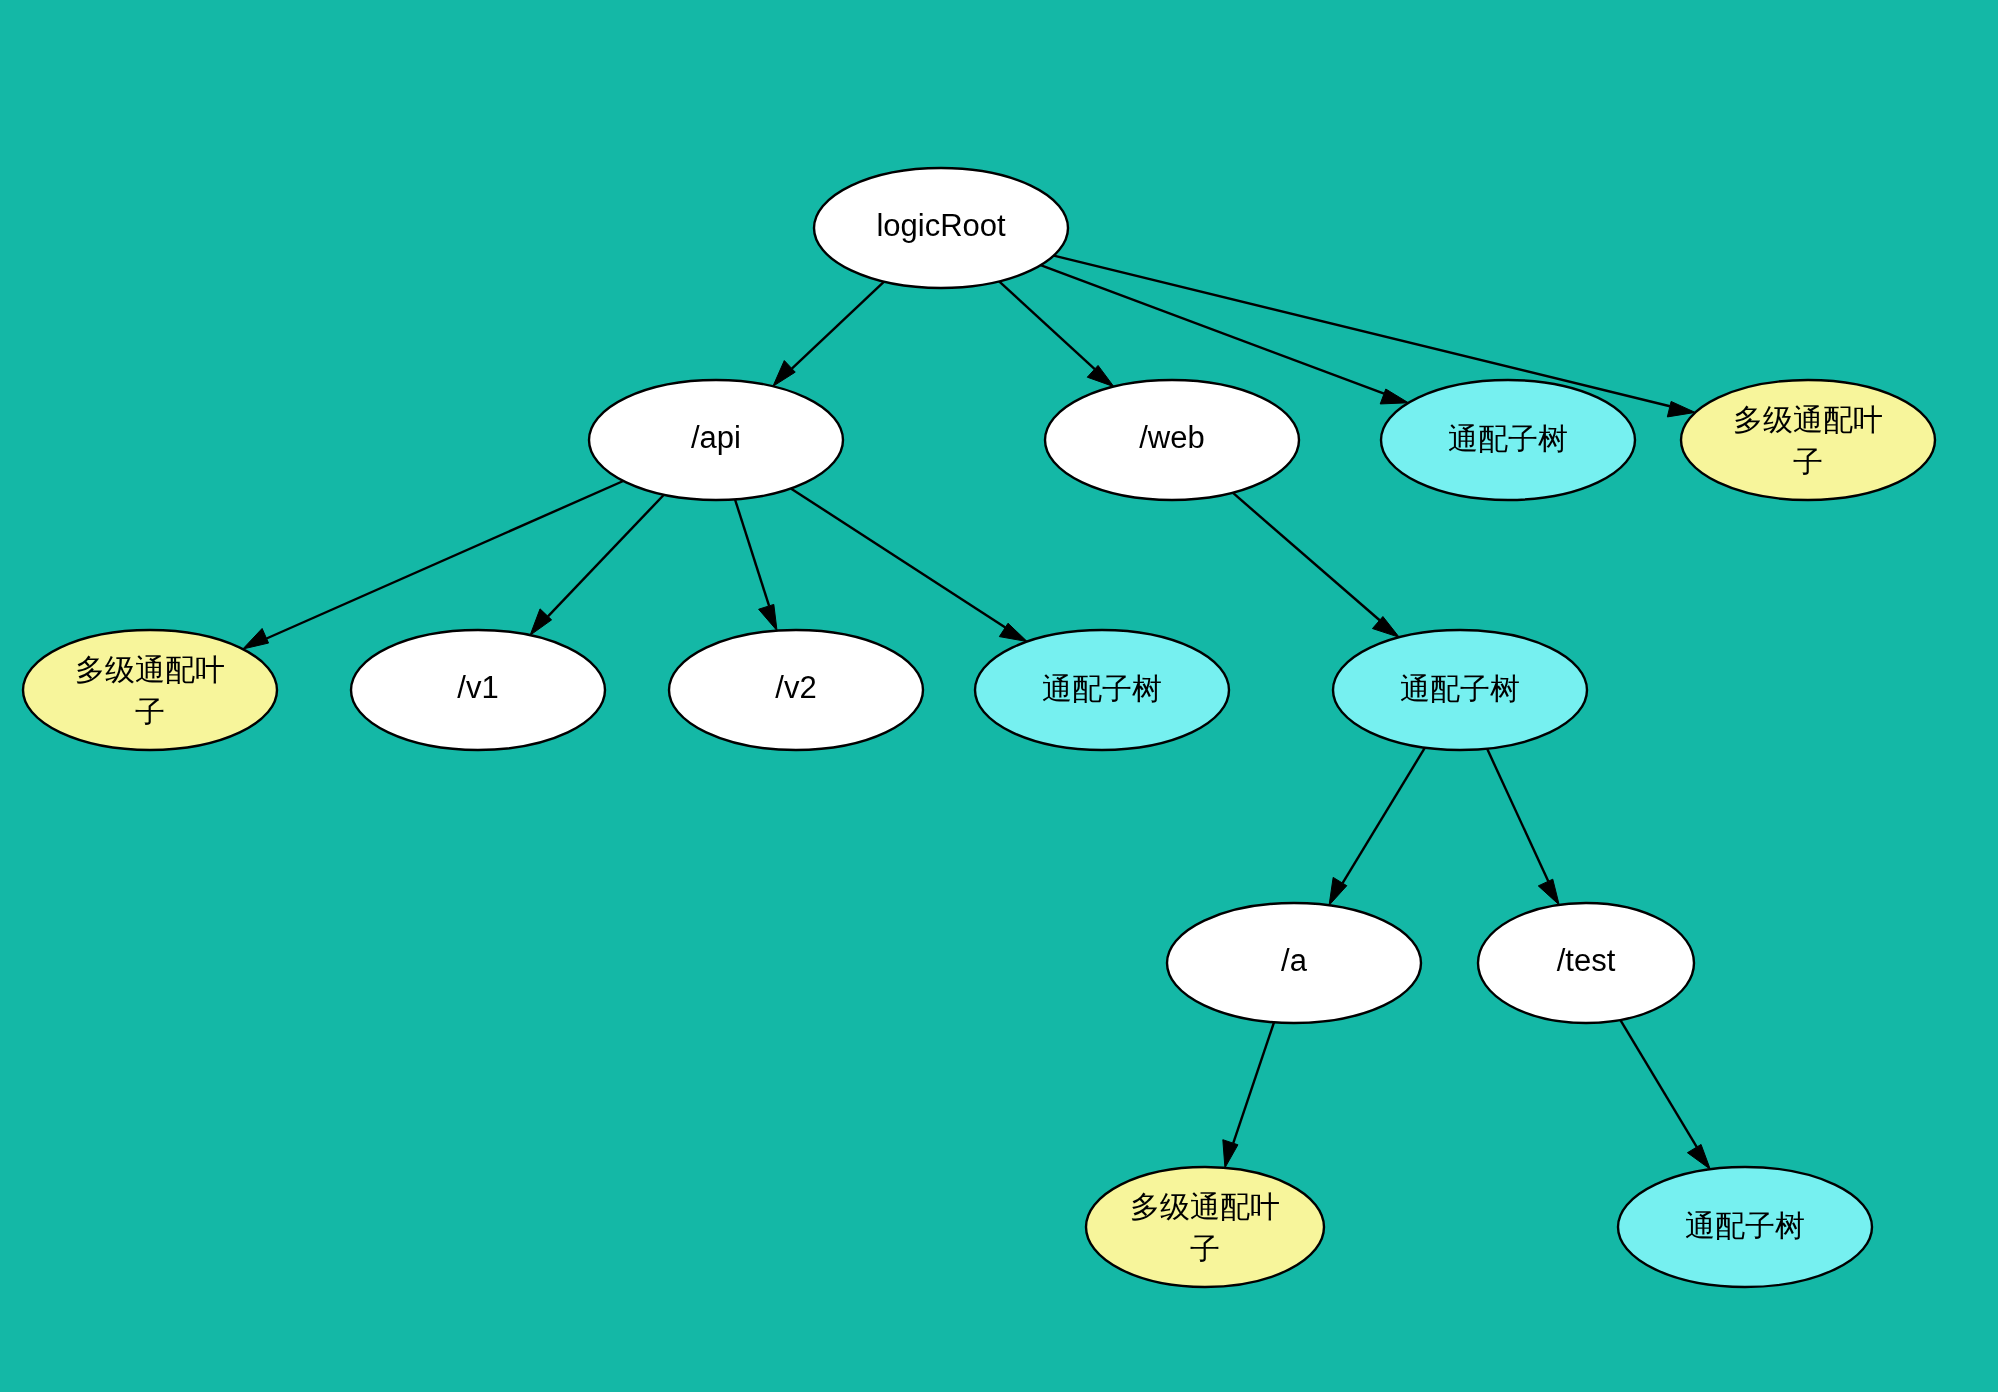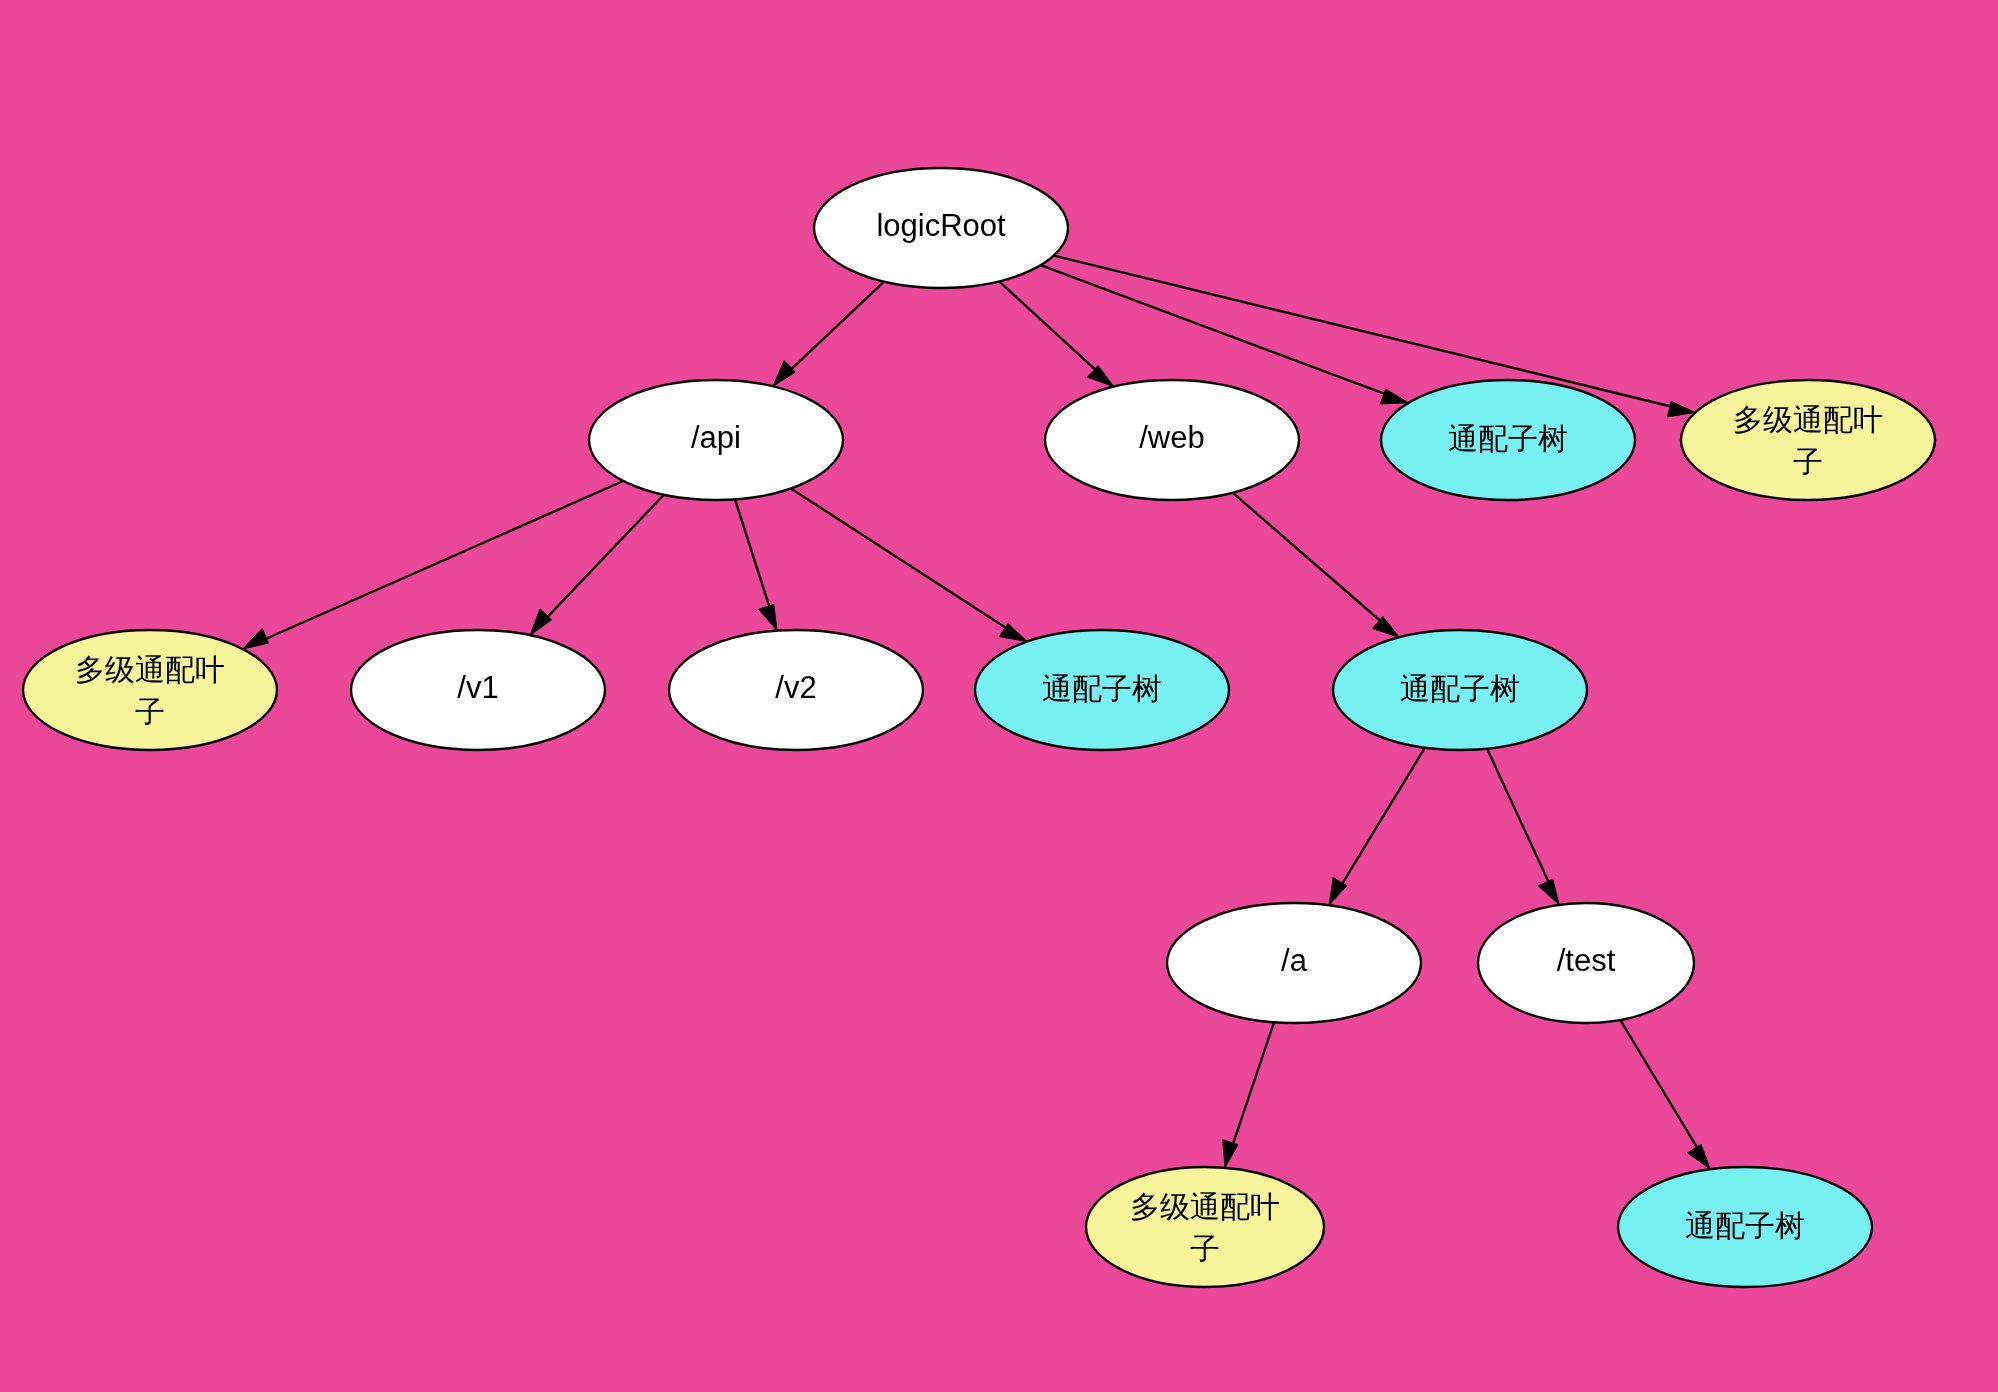--- a/index.html
+++ b/index.html
@@ -10,21 +10,21 @@
   body {
     width: 1998px;
     height: 1392px;
     overflow: hidden;
     font-family: "Liberation Sans", "DejaVu Sans", sans-serif;
   }
   #canvas-wrap {
     position: relative;
     width: 1998px;
     height: 1392px;
-    background: #ec4899;
+    background: #14b8a6;
   }
   #graph-svg {
     position: absolute;
     top: 0;
     left: 0;
     width: 1998px;
     height: 1392px;
     display: block;
   }
   text.node-label {

